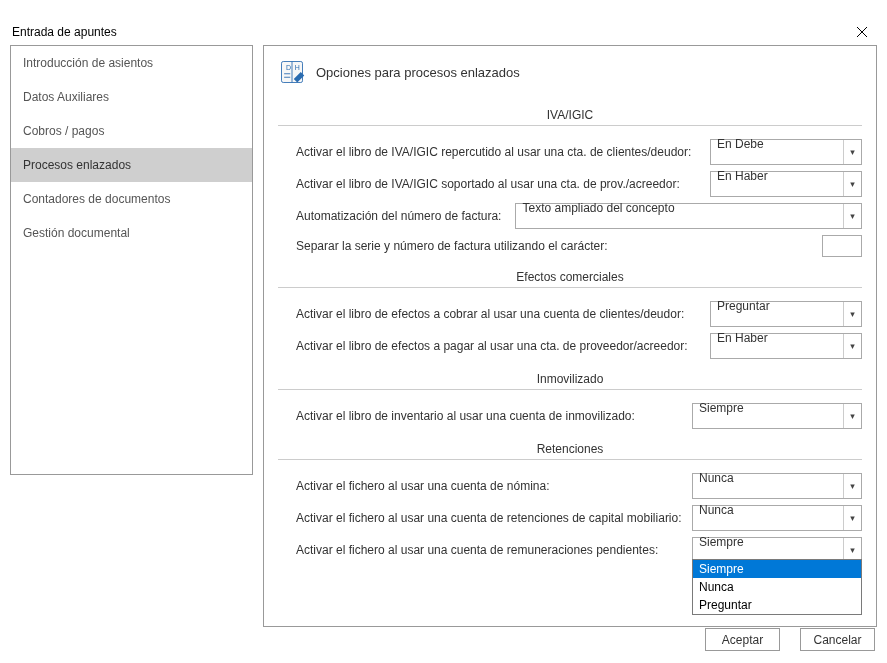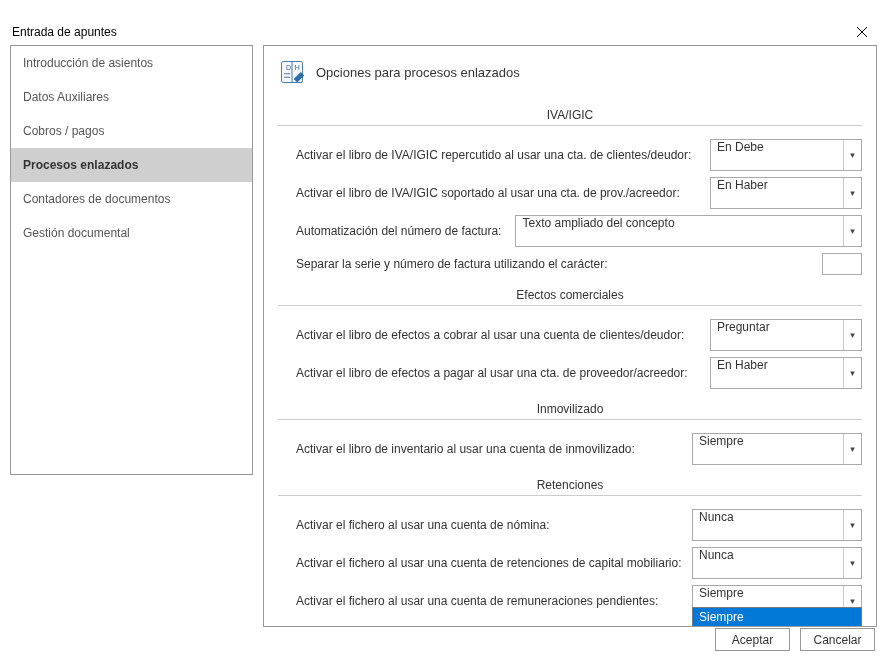--- a/index.html
+++ b/index.html
@@ -39,21 +39,20 @@
   background: #fff;
 }
 .sidebar-item {
   padding: 10px 12px;
   color: #555;
   cursor: default;
 }
 .sidebar-item.selected {
   background: #cfcfcf;
   color: #333;
-  font-weight: bold;
 }
 .main-panel {
   flex: 1;
   height: 582px;
   border: 1px solid #999;
   background: #fff;
   padding: 12px 14px;
   overflow: hidden;
 }
 .panel-header {
@@ -86,21 +85,21 @@
 .field-label {
   color: #333;
   flex: 0 0 auto;
 }
 .field-row .combo-wrap { margin-left: auto; }
 .combo-wrap {
   position: relative;
   display: inline-block;
 }
 .combo {
-  height: 32px;
+  height: 26px;
   border: 1px solid #aaa;
   background: #fff;
   display: flex;
   align-items: center;
   padding: 0 22px 16px 6px;
   position: relative;
   color: #333;
 }
 .combo .arrow {
   position: absolute;
@@ -136,21 +135,21 @@
 }
 .dropdown-open .opt.sel {
   background: #0078d7;
   color: #fff;
 }
 .footer-buttons {
   position: absolute;
   right: 12px;
   bottom: 12px;
   display: flex;
-  gap: 10px;
+  gap: 20px;
 }
 .btn {
   width: 75px;
   height: 23px;
   border: 1px solid #999;
   background: #fff;
   display: flex;
   align-items: center;
   justify-content: center;
   font-size: 12px;

